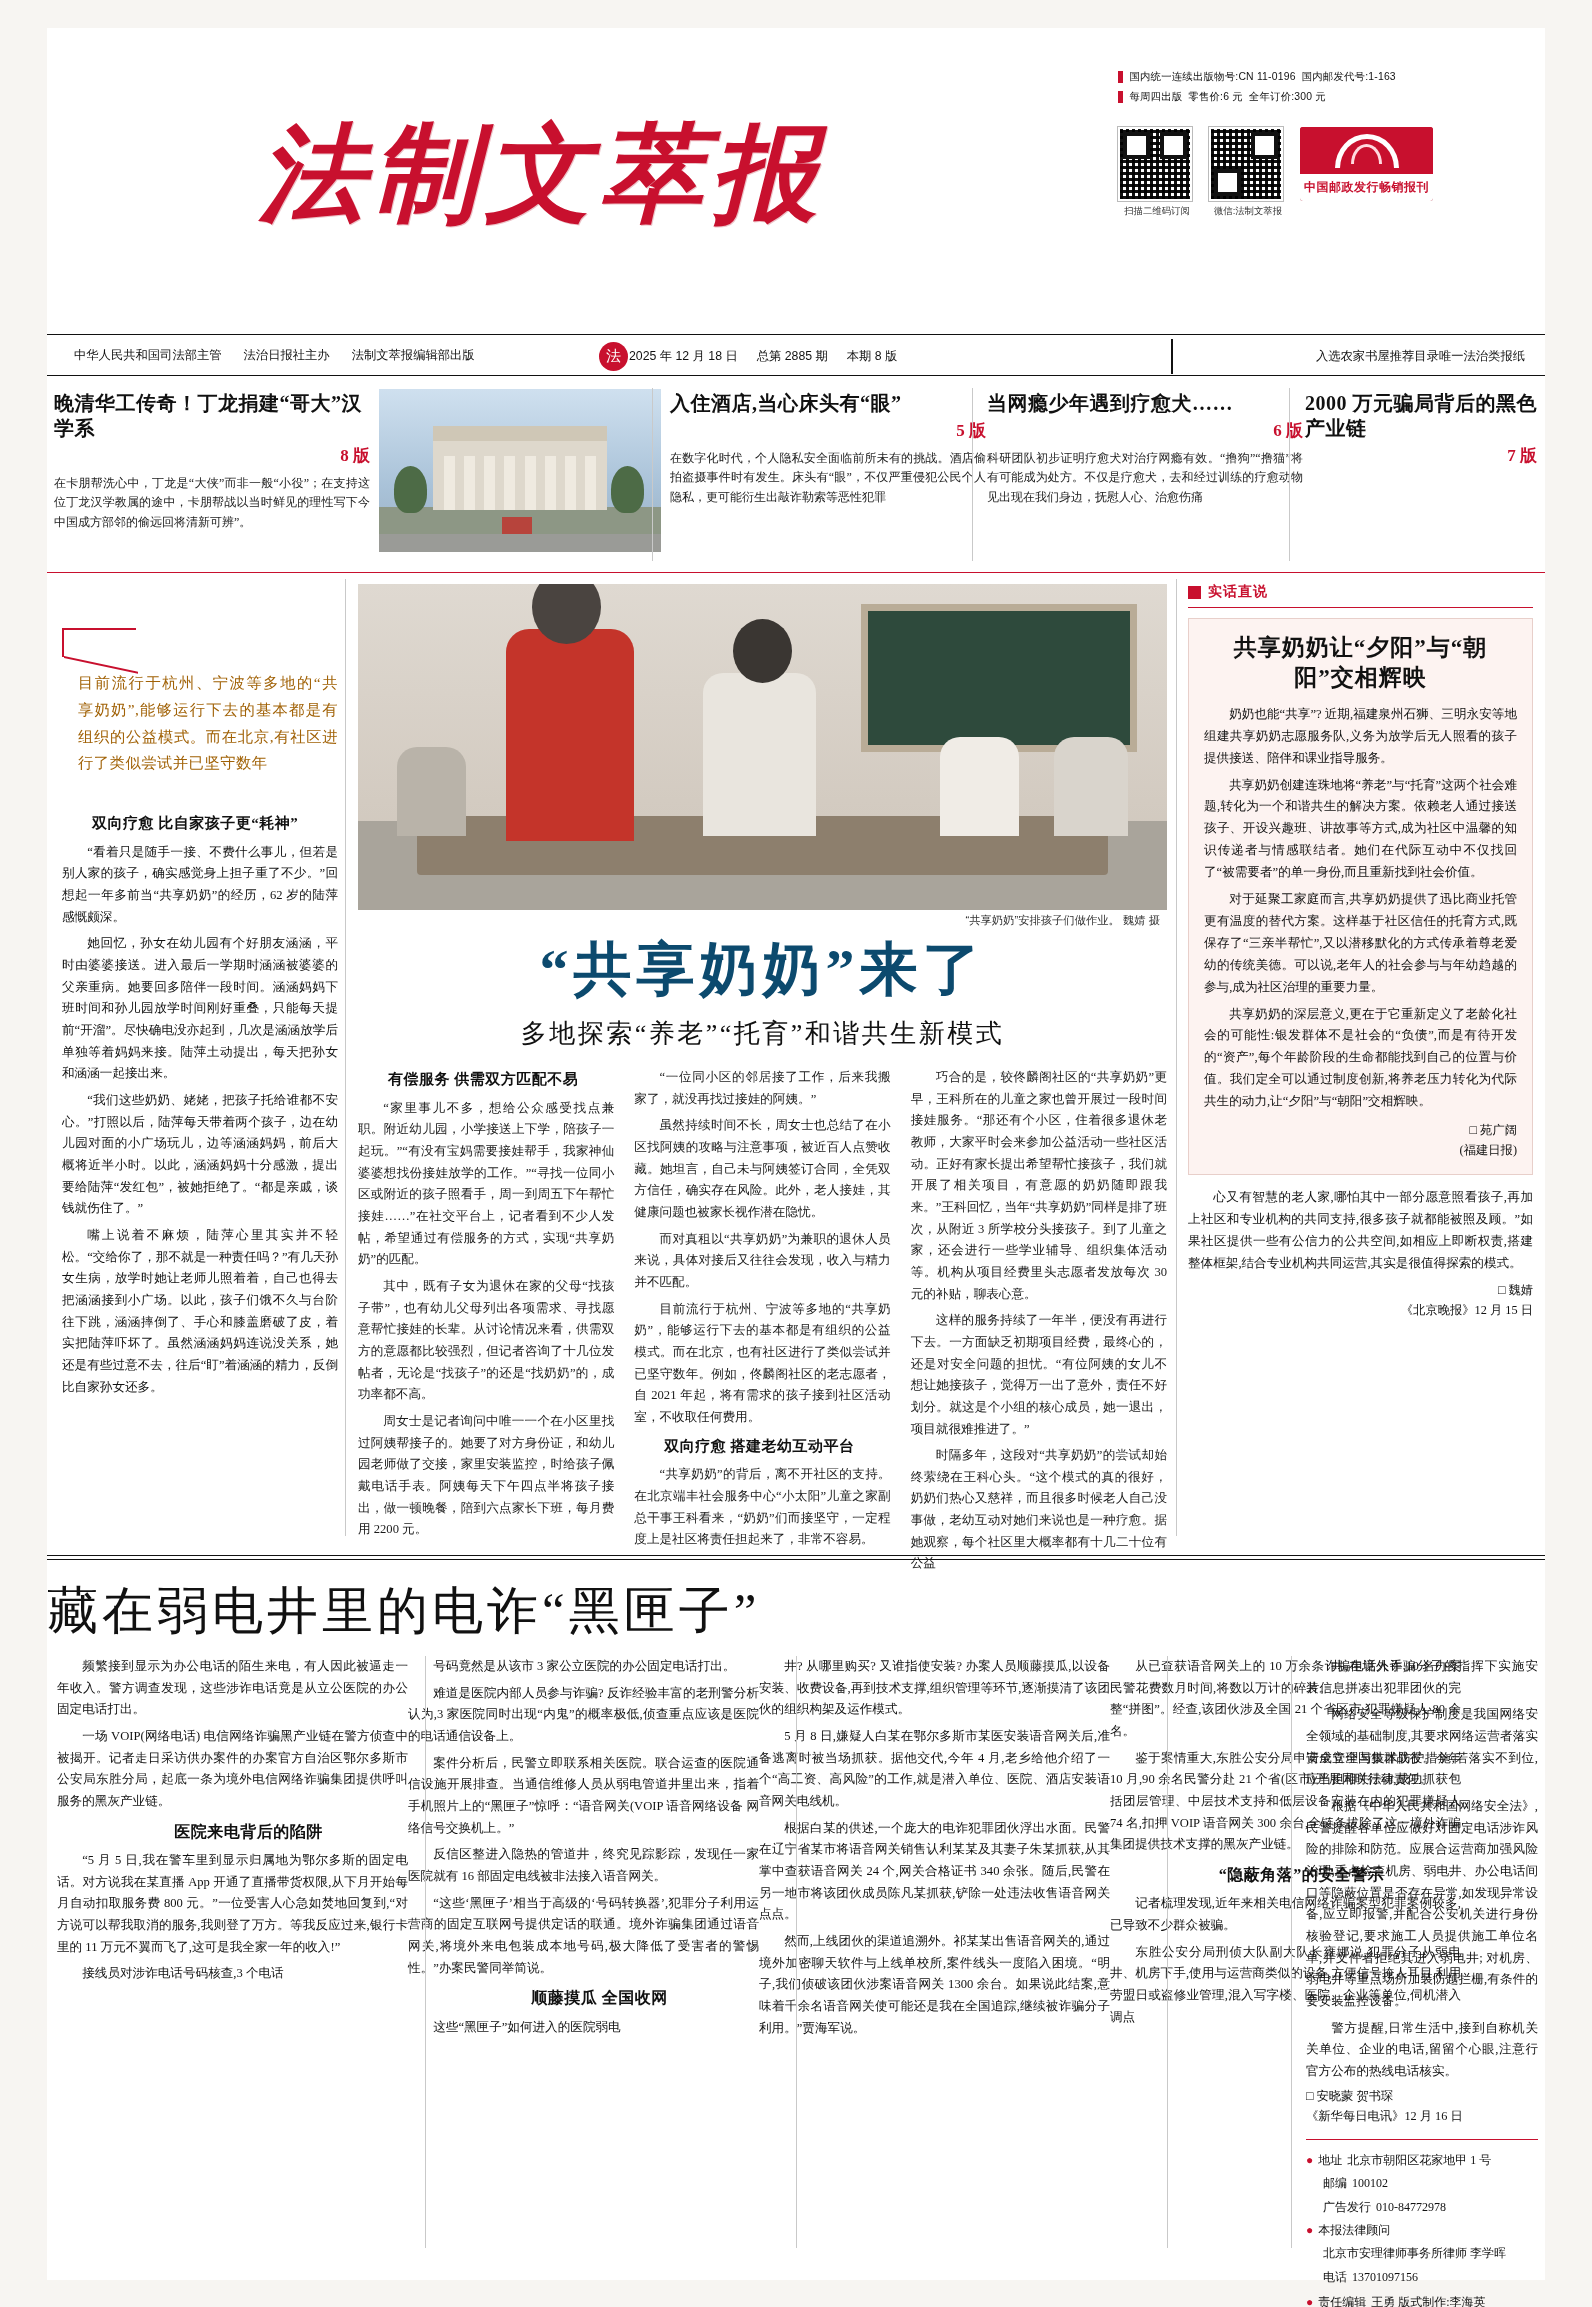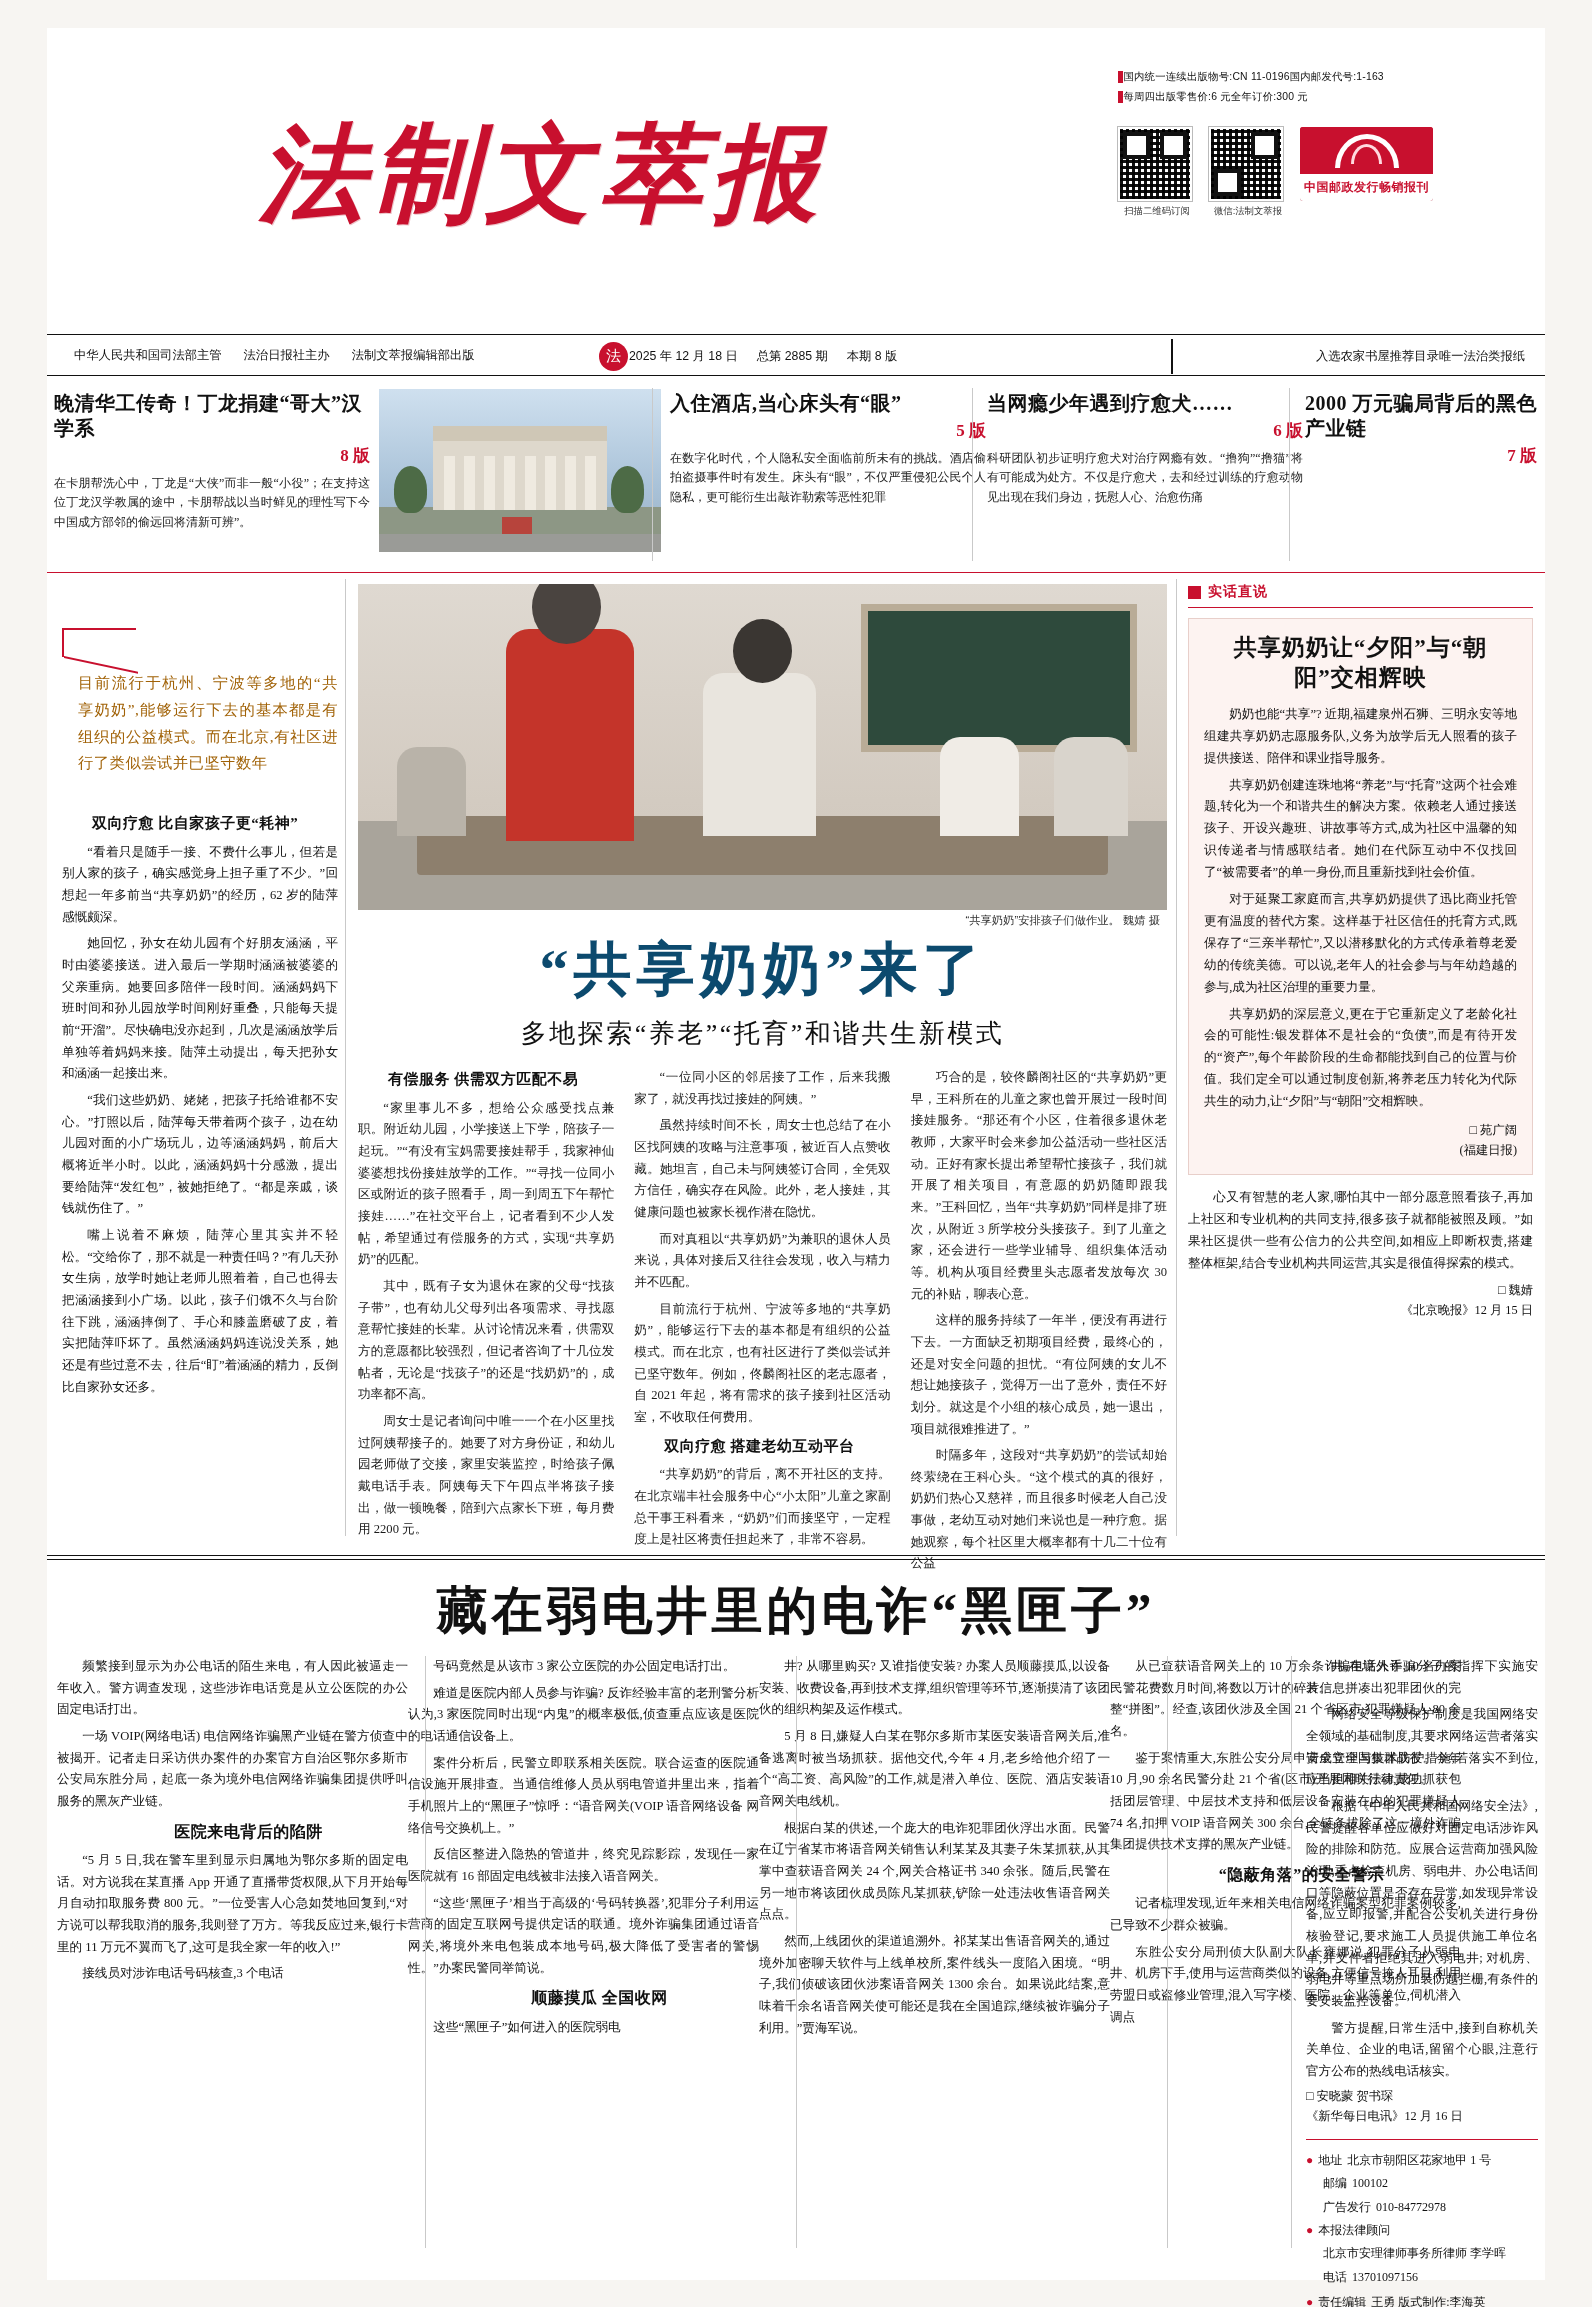--- a/index.html
+++ b/index.html
@@ -48,20 +48,21 @@
   }
   .reg-box {
     position: absolute;
     left: 1071px; top: 42px;
     width: 390px;
     font-family: "Liberation Sans", sans-serif;
   }
   .reg-line {
     display: flex;
     align-items: center;
+    gap: 6px;
     font-size: 10.4px;
     color: #111;
     margin-bottom: 6px;
     white-space: nowrap;
   }
   .redbar { display:inline-block; width: 5.4px; height: 11.3px; background:#c8102e; }
   .reg-line span.txt { letter-spacing: 0.2px; }
   .qr-wrap {
     position: absolute;
     left: 1071px; top: 99px;
@@ -315,22 +316,22 @@
     border-top: 1.5px solid #111;
   }
   .big-div2 {
     position: absolute; left: 0; top: 1531px; width: 1498px; height: 0;
     border-top: 0.5px solid #111;
   }
 
   
   .sec2 { position: absolute; left: 0; top: 1544px; width: 1498px; height: 701px; }
   .sec2-head {
-    position: absolute; left: 0; top: 5px; width: 1498px; text-align: center;
-    font-size: 51px; font-weight: bold; letter-spacing: 4px; color: #111;
+    position: absolute; left: 0; top: 5px; width: 1498px; 
+    font-size: 51px; font-weight: normal; letter-spacing: 4px; color: #111;
   }
   .sec2-cols {
     position: absolute; left: 10px; top: 84px; width: 1480px;
     display: flex; 
   }
   .sec2-col { width: 351px; font-size: 12.6px; line-height: 1.72; text-align: justify; }
   .sec2-col p { margin: 0 0 5px 0; text-indent: 2em; }
   .sec2-sub {
     font-size: 16px; font-weight: bold; text-align: center; letter-spacing: 0.5px;
     margin: 10px 0 7px 0; text-indent: 0;

